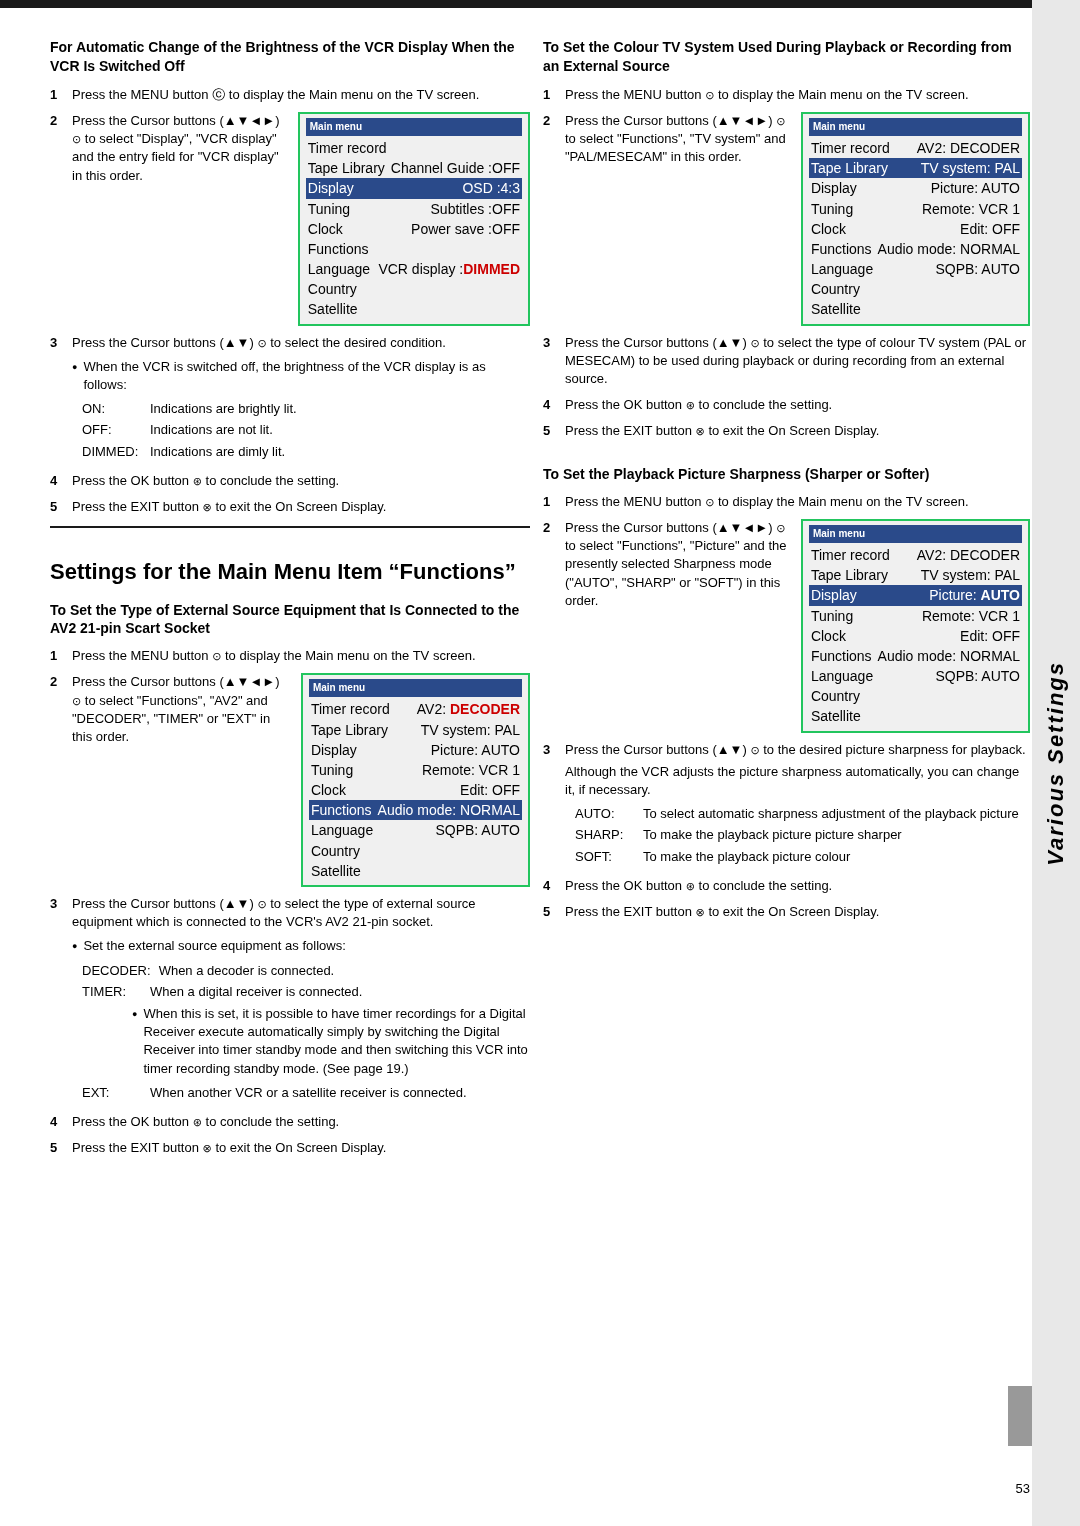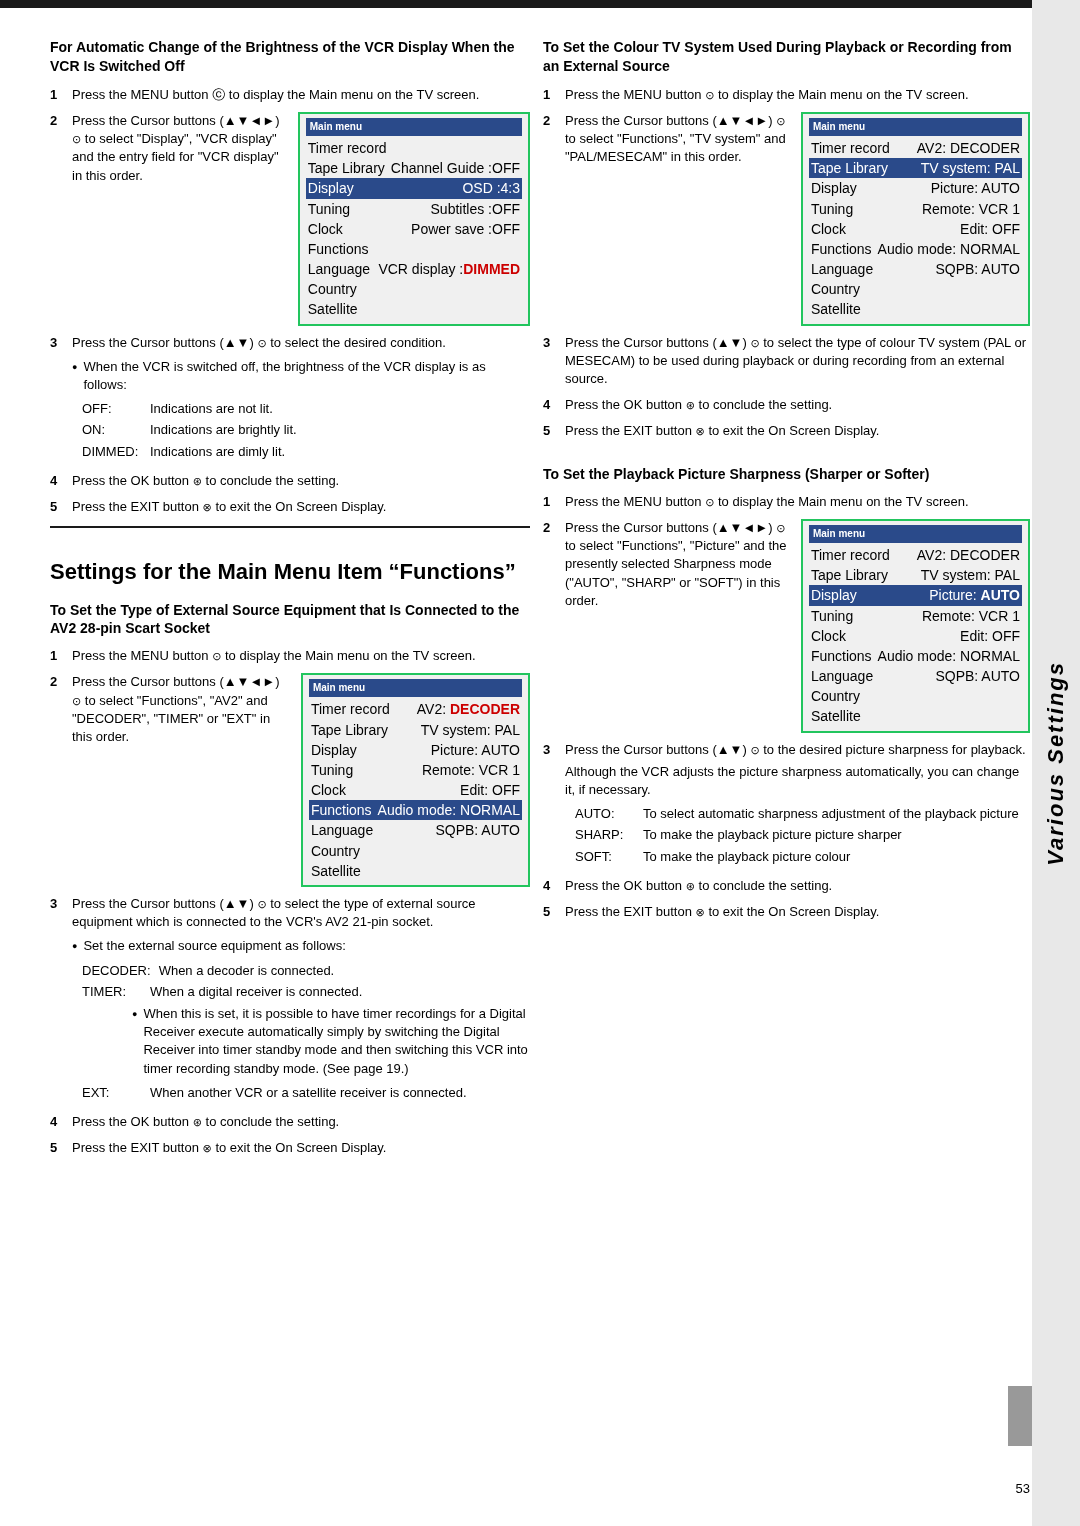--- a/index.html
+++ b/index.html
@@ -303,28 +303,28 @@
           <span class="step-num">3</span>
           <div class="step-content">
             <span>Press the Cursor buttons (▲▼) <span class="symbol">⊙</span> to select the desired condition.</span>
             <ul class="bullet-list">
               <li>
                   <span>When the VCR is switched off, the brightness of the VCR display is as follows:</span>
                 </li>
             </ul>
             <div class="label-value-list">
               <div class="lv-row">
+                <span class="lv-label">ON:</span>
+                <span>Indications are brightly lit.</span>
+              </div>
+              <div class="lv-row">
                 <span class="lv-label">OFF:</span>
                 <span>Indications are not lit.</span>
               </div>
               <div class="lv-row">
-                <span class="lv-label">ON:</span>
-                <span>Indications are brightly lit.</span>
-              </div>
-              <div class="lv-row">
                 <span class="lv-label">DIMMED:</span>
                 <span>Indications are dimly lit.</span>
               </div>
             </div>
           </div>
         </li>
 
         <li>
           <span class="step-num">4</span>
           <div class="step-content">
@@ -338,21 +338,21 @@
             <span>Press the EXIT button <span class="symbol">⊗</span> to exit the On Screen Display.</span>
           </div>
         </li>
       </ol>
     </div>
 
     <div class="divider-line"></div>
     <div class="section-title large">Settings for the Main Menu Item “Functions”</div>
 
     <div>
-      <div class="section-subtitle">To Set the Type of External Source Equipment that Is Connected to the AV2 28-pin Scart Socket</div>
+      <div class="section-subtitle">To Set the Type of External Source Equipment that Is Connected to the AV2 21-pin Scart Socket</div>
 
       <ol class="step-list">
 
         <li>
           <span class="step-num">1</span>
           <div class="step-content">
             <span>Press the MENU button <span class="symbol">⊙</span> to display the Main menu on the TV screen.</span>
           </div>
         </li>
 

